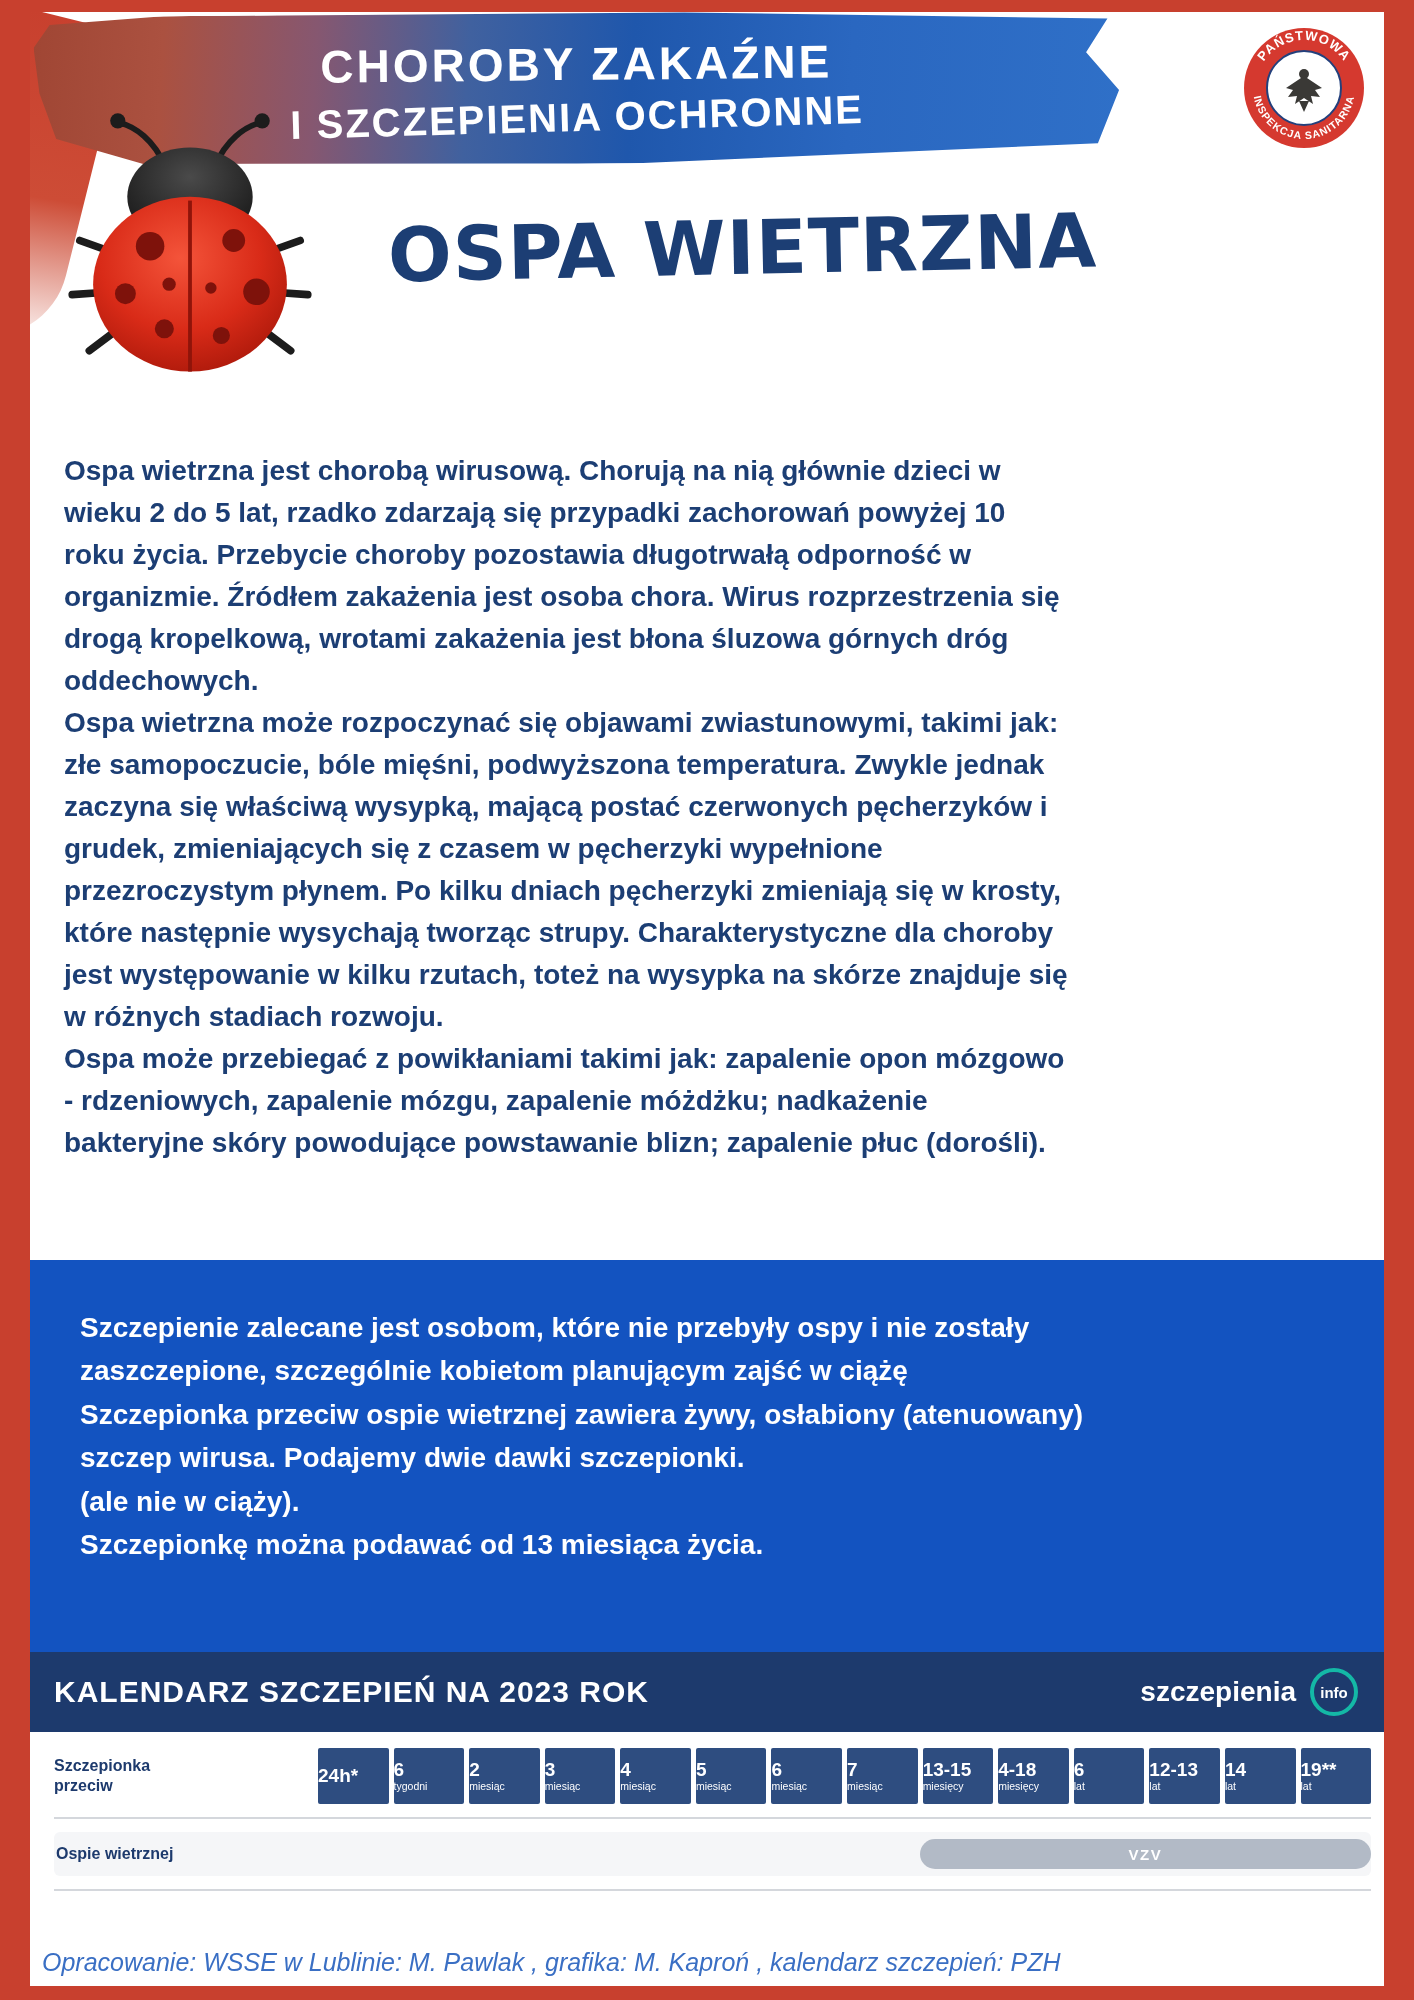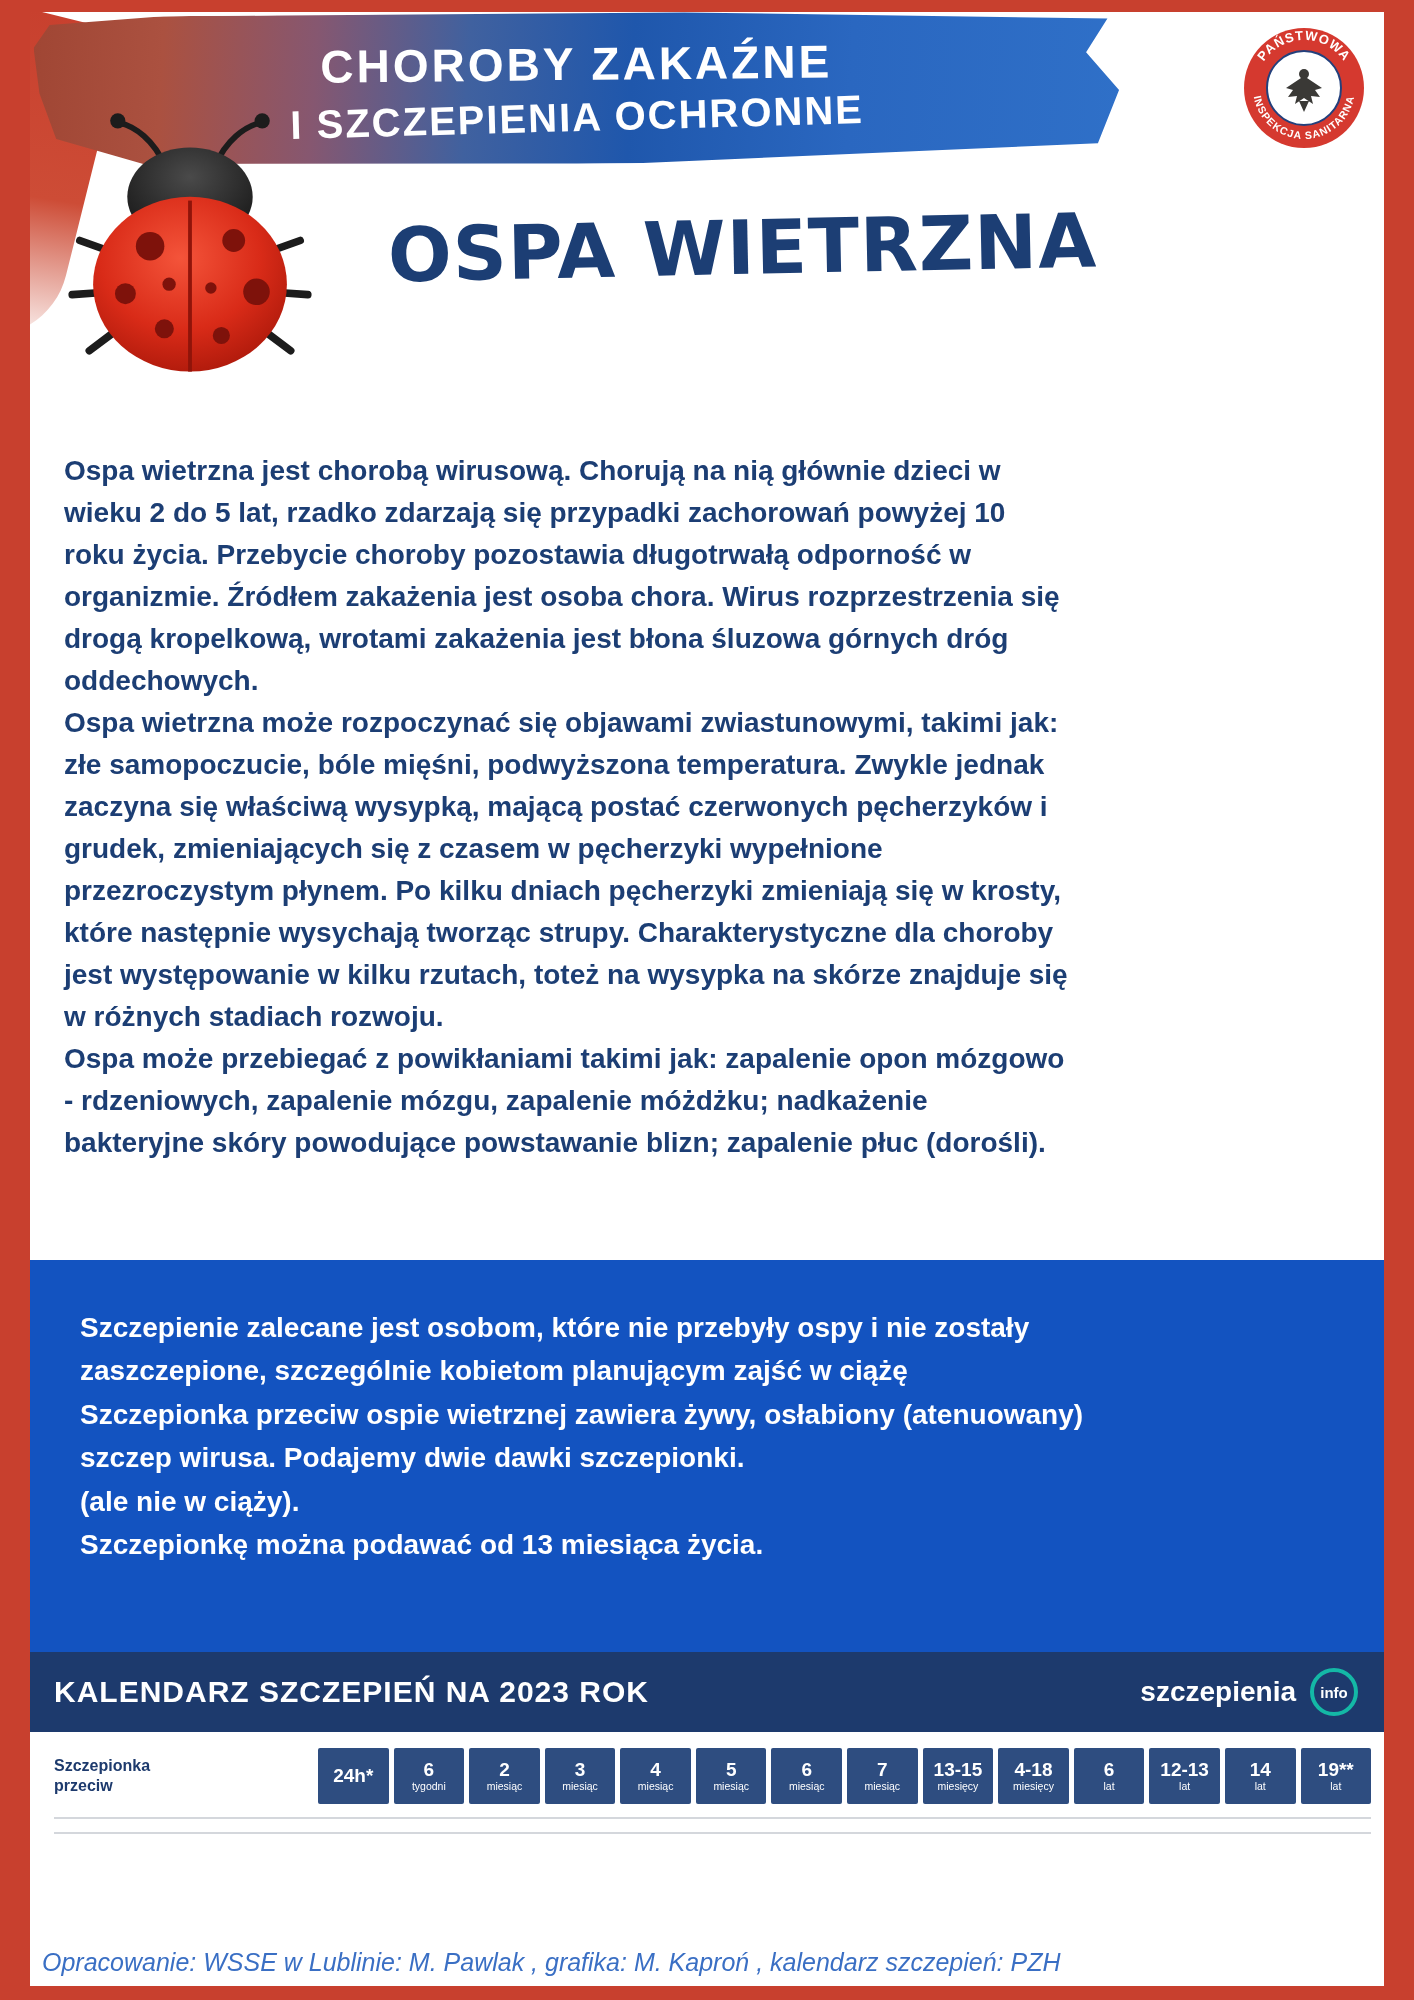--- a/index.html
+++ b/index.html
@@ -44,21 +44,21 @@
   .brand { display:flex; align-items:center; gap:14px; color:#fff; font-size:28px; font-weight:bold; }
   .info-circle { width:48px; height:48px; border:4px solid #14b8a6; border-radius:50%;
     display:flex; align-items:center; justify-content:center; font-size:15px; font-weight:bold; }
 
   .cal-table { position:absolute; left:0; right:1px; top:1720px; height:205px; background:#fff;
     padding:16px 12px 0 24px; }
   .cal-head { display:flex; align-items:center; }
   .head-label { width:264px; color:#1d3a6d; font-weight:bold; font-size:16px; line-height:1.25; }
   .age-cells { flex:1; display:flex; gap:5px; }
   .age-cell { flex:1; height:56px; background:#2e4d80; color:#fff; border-radius:2px;
-    display:flex; flex-direction:column; align-items:center; justify-content:center; }
+    display:flex; flex-direction:column; align-items:flex-start; justify-content:center; }
   .age-top { font-size:19px; font-weight:bold; line-height:1.1; }
   .age-sub { font-size:10.5px; line-height:1.15; }
   .divider { height:2px; background:#d4d7dc; margin:13px 0; }
   .cal-row { display:flex; align-items:center; height:44px; background:#f5f6f8; border-radius:6px; }
   .row-label { width:264px; color:#1d3a6d; font-weight:bold; font-size:16px; padding-left:2px; }
   .row-cells { flex:1; position:relative; height:100%; }
   .vzv-bar { position:absolute; left:57.15%; width:42.85%; top:50%; transform:translateY(-50%);
     height:30px; background:#b2bac6; border-radius:15px; color:#fff; font-weight:bold;
     font-size:15px; letter-spacing:1.5px; display:flex; align-items:center; justify-content:center; }
 
@@ -223,20 +223,26 @@
             </div>
           <div class="age-cell">
               <span class="age-top">19**</span>
               <span class="age-sub">lat</span>
             </div>
         </div>
       </div>
 
       <div class="divider"></div>
 
+      <div class="cal-row">
+        <div class="row-label">Ospie wietrznej</div>
+        <div class="row-cells">
+          <div class="vzv-bar">VZV</div>
+        </div>
+      </div>
 
       <div class="divider"></div>
     </div>
 
     <div class="footer">Opracowanie: WSSE w Lublinie: M. Pawlak , grafika: M. Kaproń , kalendarz szczepień: PZH</div>
 
   </div>
 </div>
 
 </body></html>

